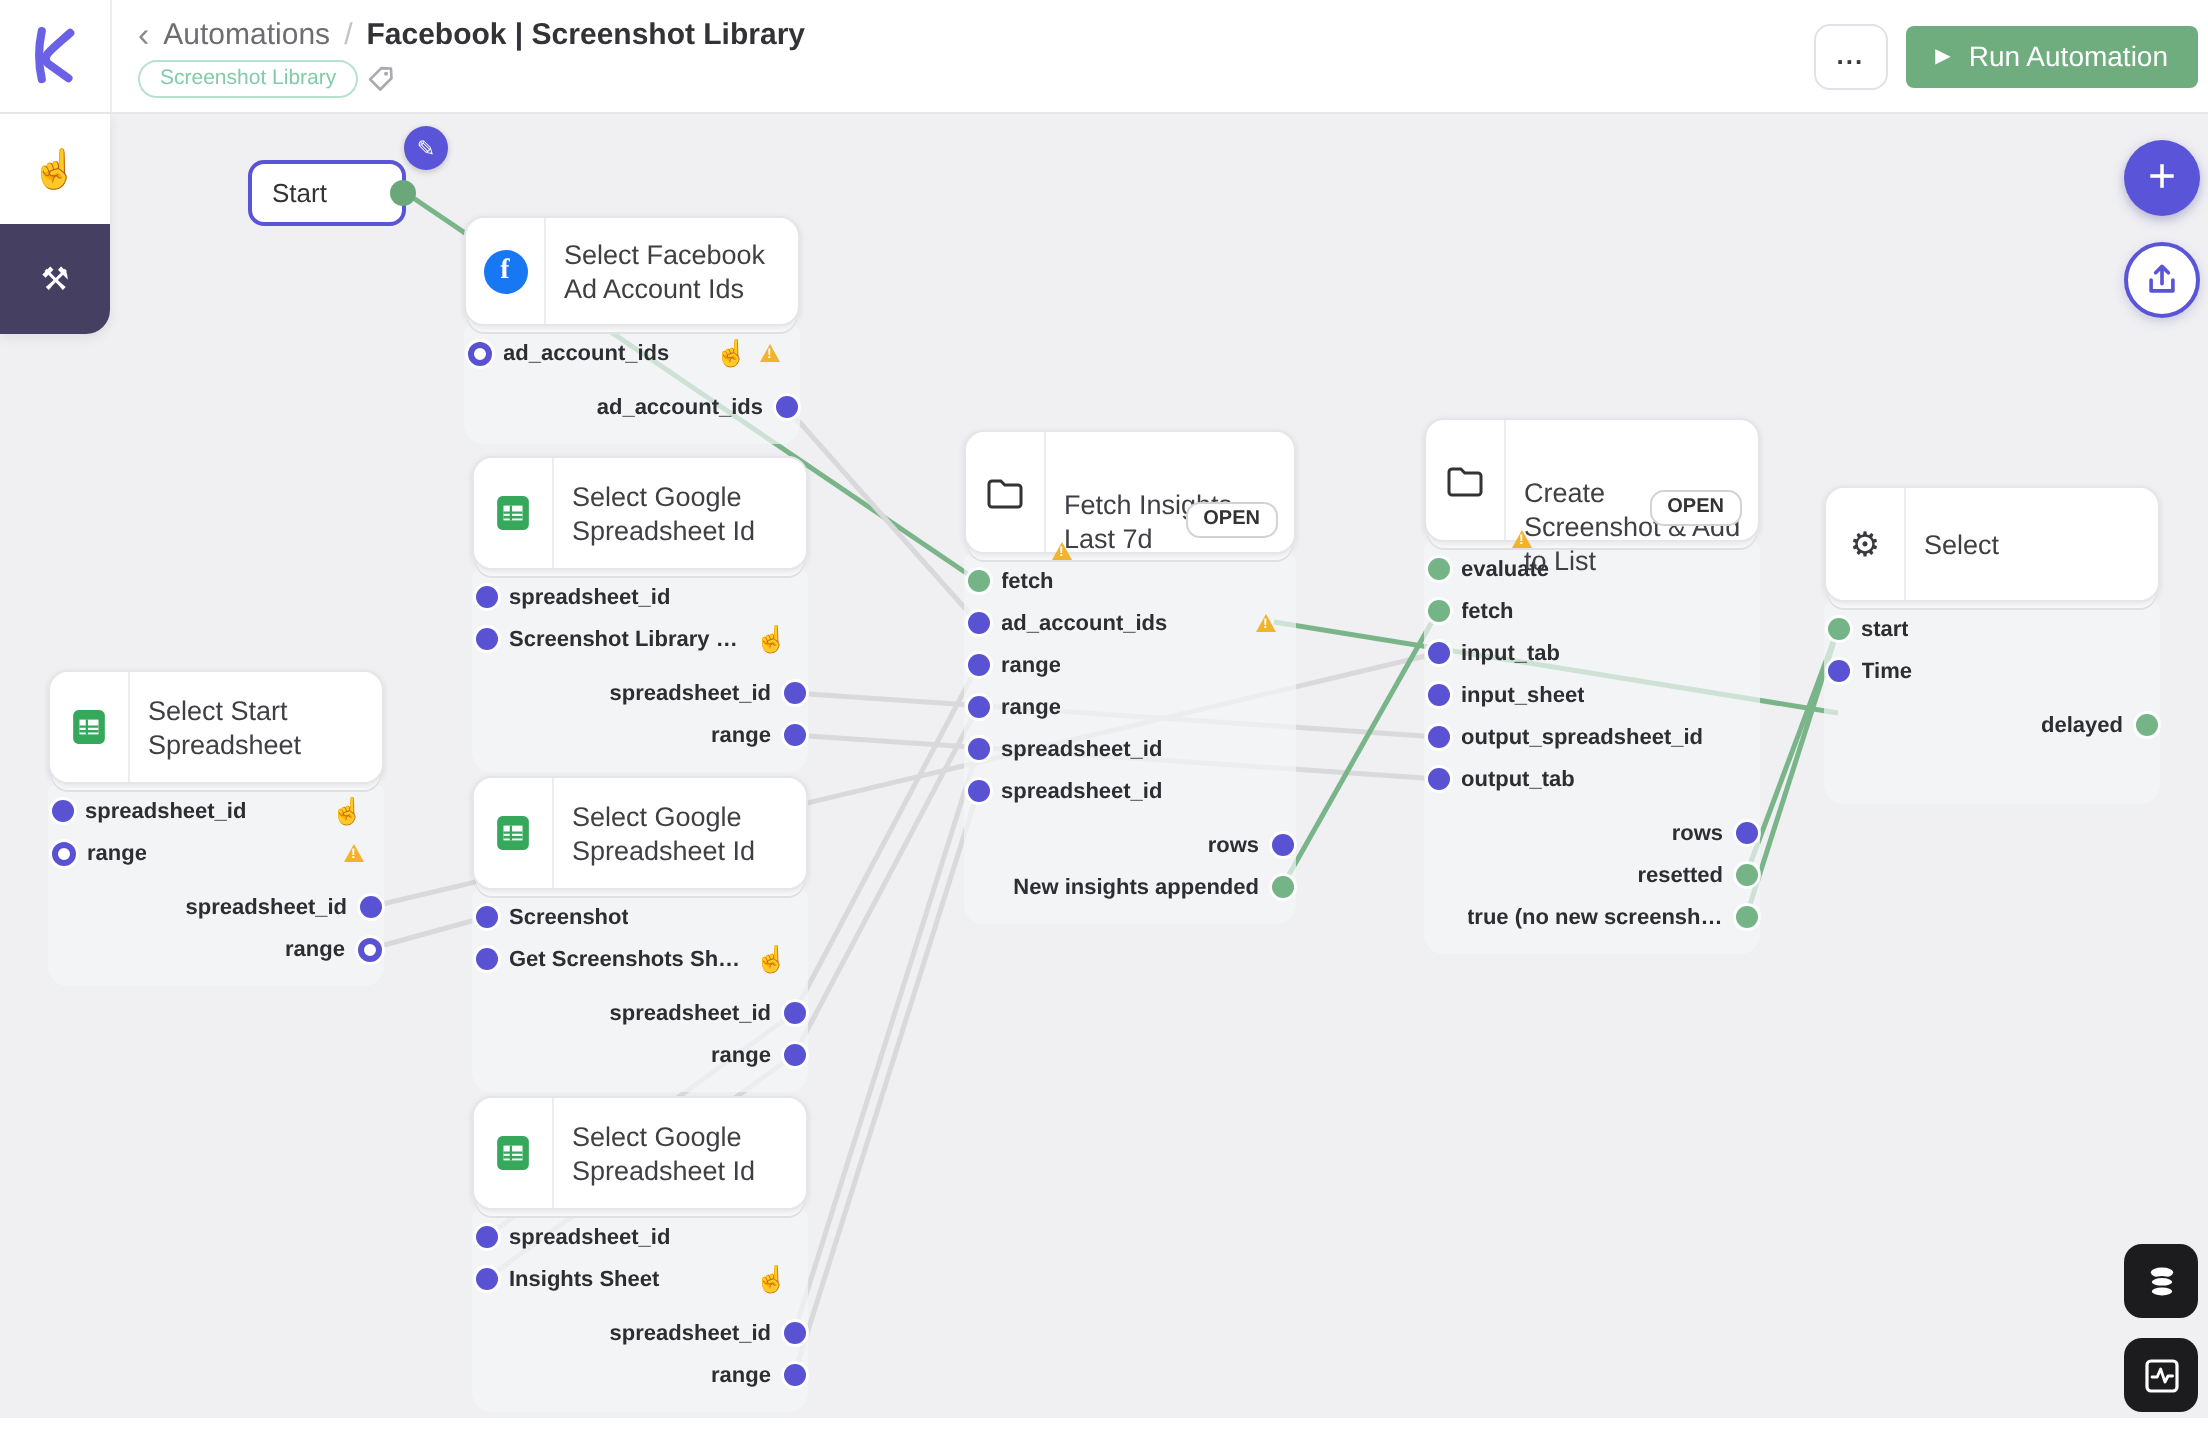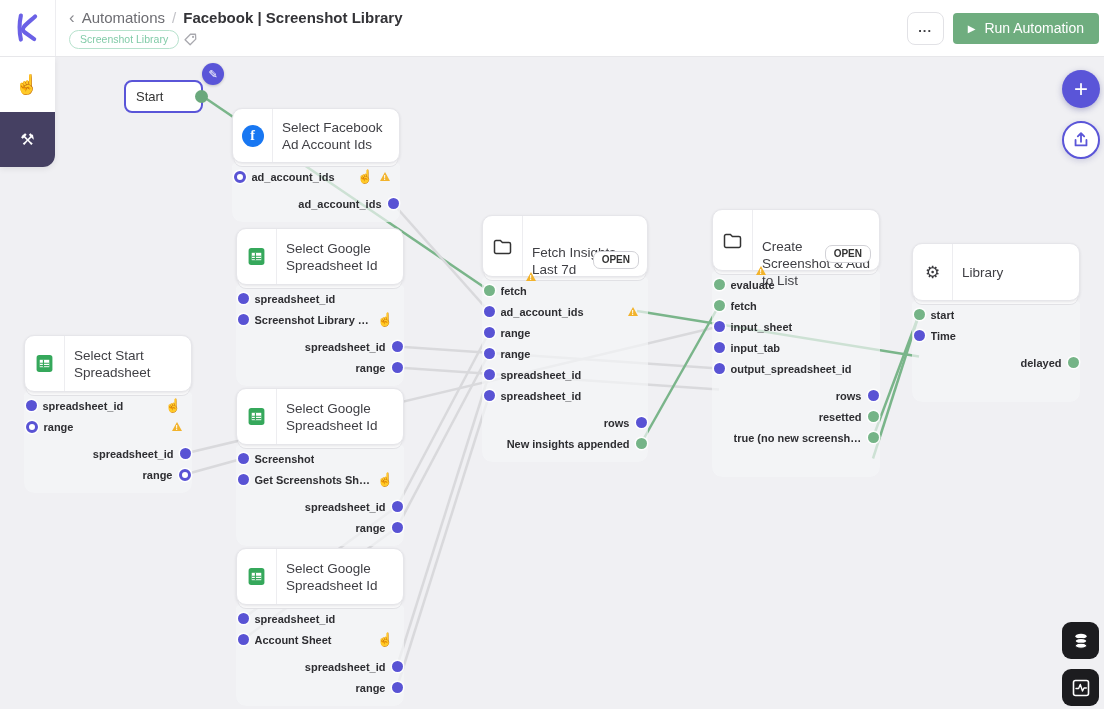--- a/index.html
+++ b/index.html
@@ -295,21 +295,21 @@
      </div>
       <div class="node" style="left:236px;top:491px;width:168px;">
        <div class="node-body" style="top:57px;width:168px;height:101px;">
          <div class="prow">
        <span class="pc purple"></span>
        <span class="plabel">spreadsheet_id</span>
 
      </div>
           <div class="prow">
        <span class="pc purple"></span>
-       <span class="plabel">Account Sheet</span>
+       <span class="plabel">Insights Sheet</span>
        <span class="tr-icons">
               <span class="hand-ic">☝</span>
             </span>
      </div>
           <div class="out-group">
             <div class="prow outrow">
        <span class="plabel">spreadsheet_id</span>
        <span class="pc purple"></span>
      </div>
             <div class="prow outrow">
@@ -393,31 +393,36 @@
        <span class="plabel">evaluate</span>
 
      </div>
           <div class="prow">
        <span class="pc green"></span>
        <span class="plabel">fetch</span>
 
      </div>
           <div class="prow">
        <span class="pc purple"></span>
+       <span class="plabel">input_tab</span>
+
+     </div>
+          <div class="prow">
+       <span class="pc purple"></span>
        <span class="plabel">input_sheet</span>
 
      </div>
           <div class="prow">
        <span class="pc purple"></span>
-       <span class="plabel">input_tab</span>
-
-     </div>
-          <div class="prow">
-       <span class="pc purple"></span>
        <span class="plabel">output_spreadsheet_id</span>
+
+     </div>
+          <div class="prow">
+       <span class="pc purple"></span>
+       <span class="plabel">output_tab</span>
 
      </div>
           <div class="out-group">
             <div class="prow outrow">
        <span class="plabel">rows</span>
        <span class="pc purple"></span>
      </div>
             <div class="prow outrow">
        <span class="plabel">resetted</span>
        <span class="pc green"></span>
@@ -455,21 +460,21 @@
             <div class="prow outrow">
        <span class="plabel">delayed</span>
        <span class="pc green"></span>
      </div>
           </div>
        </div>
        <div class="node-card" style="height:58px;">
          <div class="icon-col">
             <span class="gear-glyph">⚙</span>
           </div>
-         <div class="card-title ">Library</div>
+         <div class="card-title ">Select</div>
 
        </div>
      </div>
     </div>
 </div>
 
 <div class="tool-rail">
   <div class="tool-item">
     <span>☝</span>
   </div>

